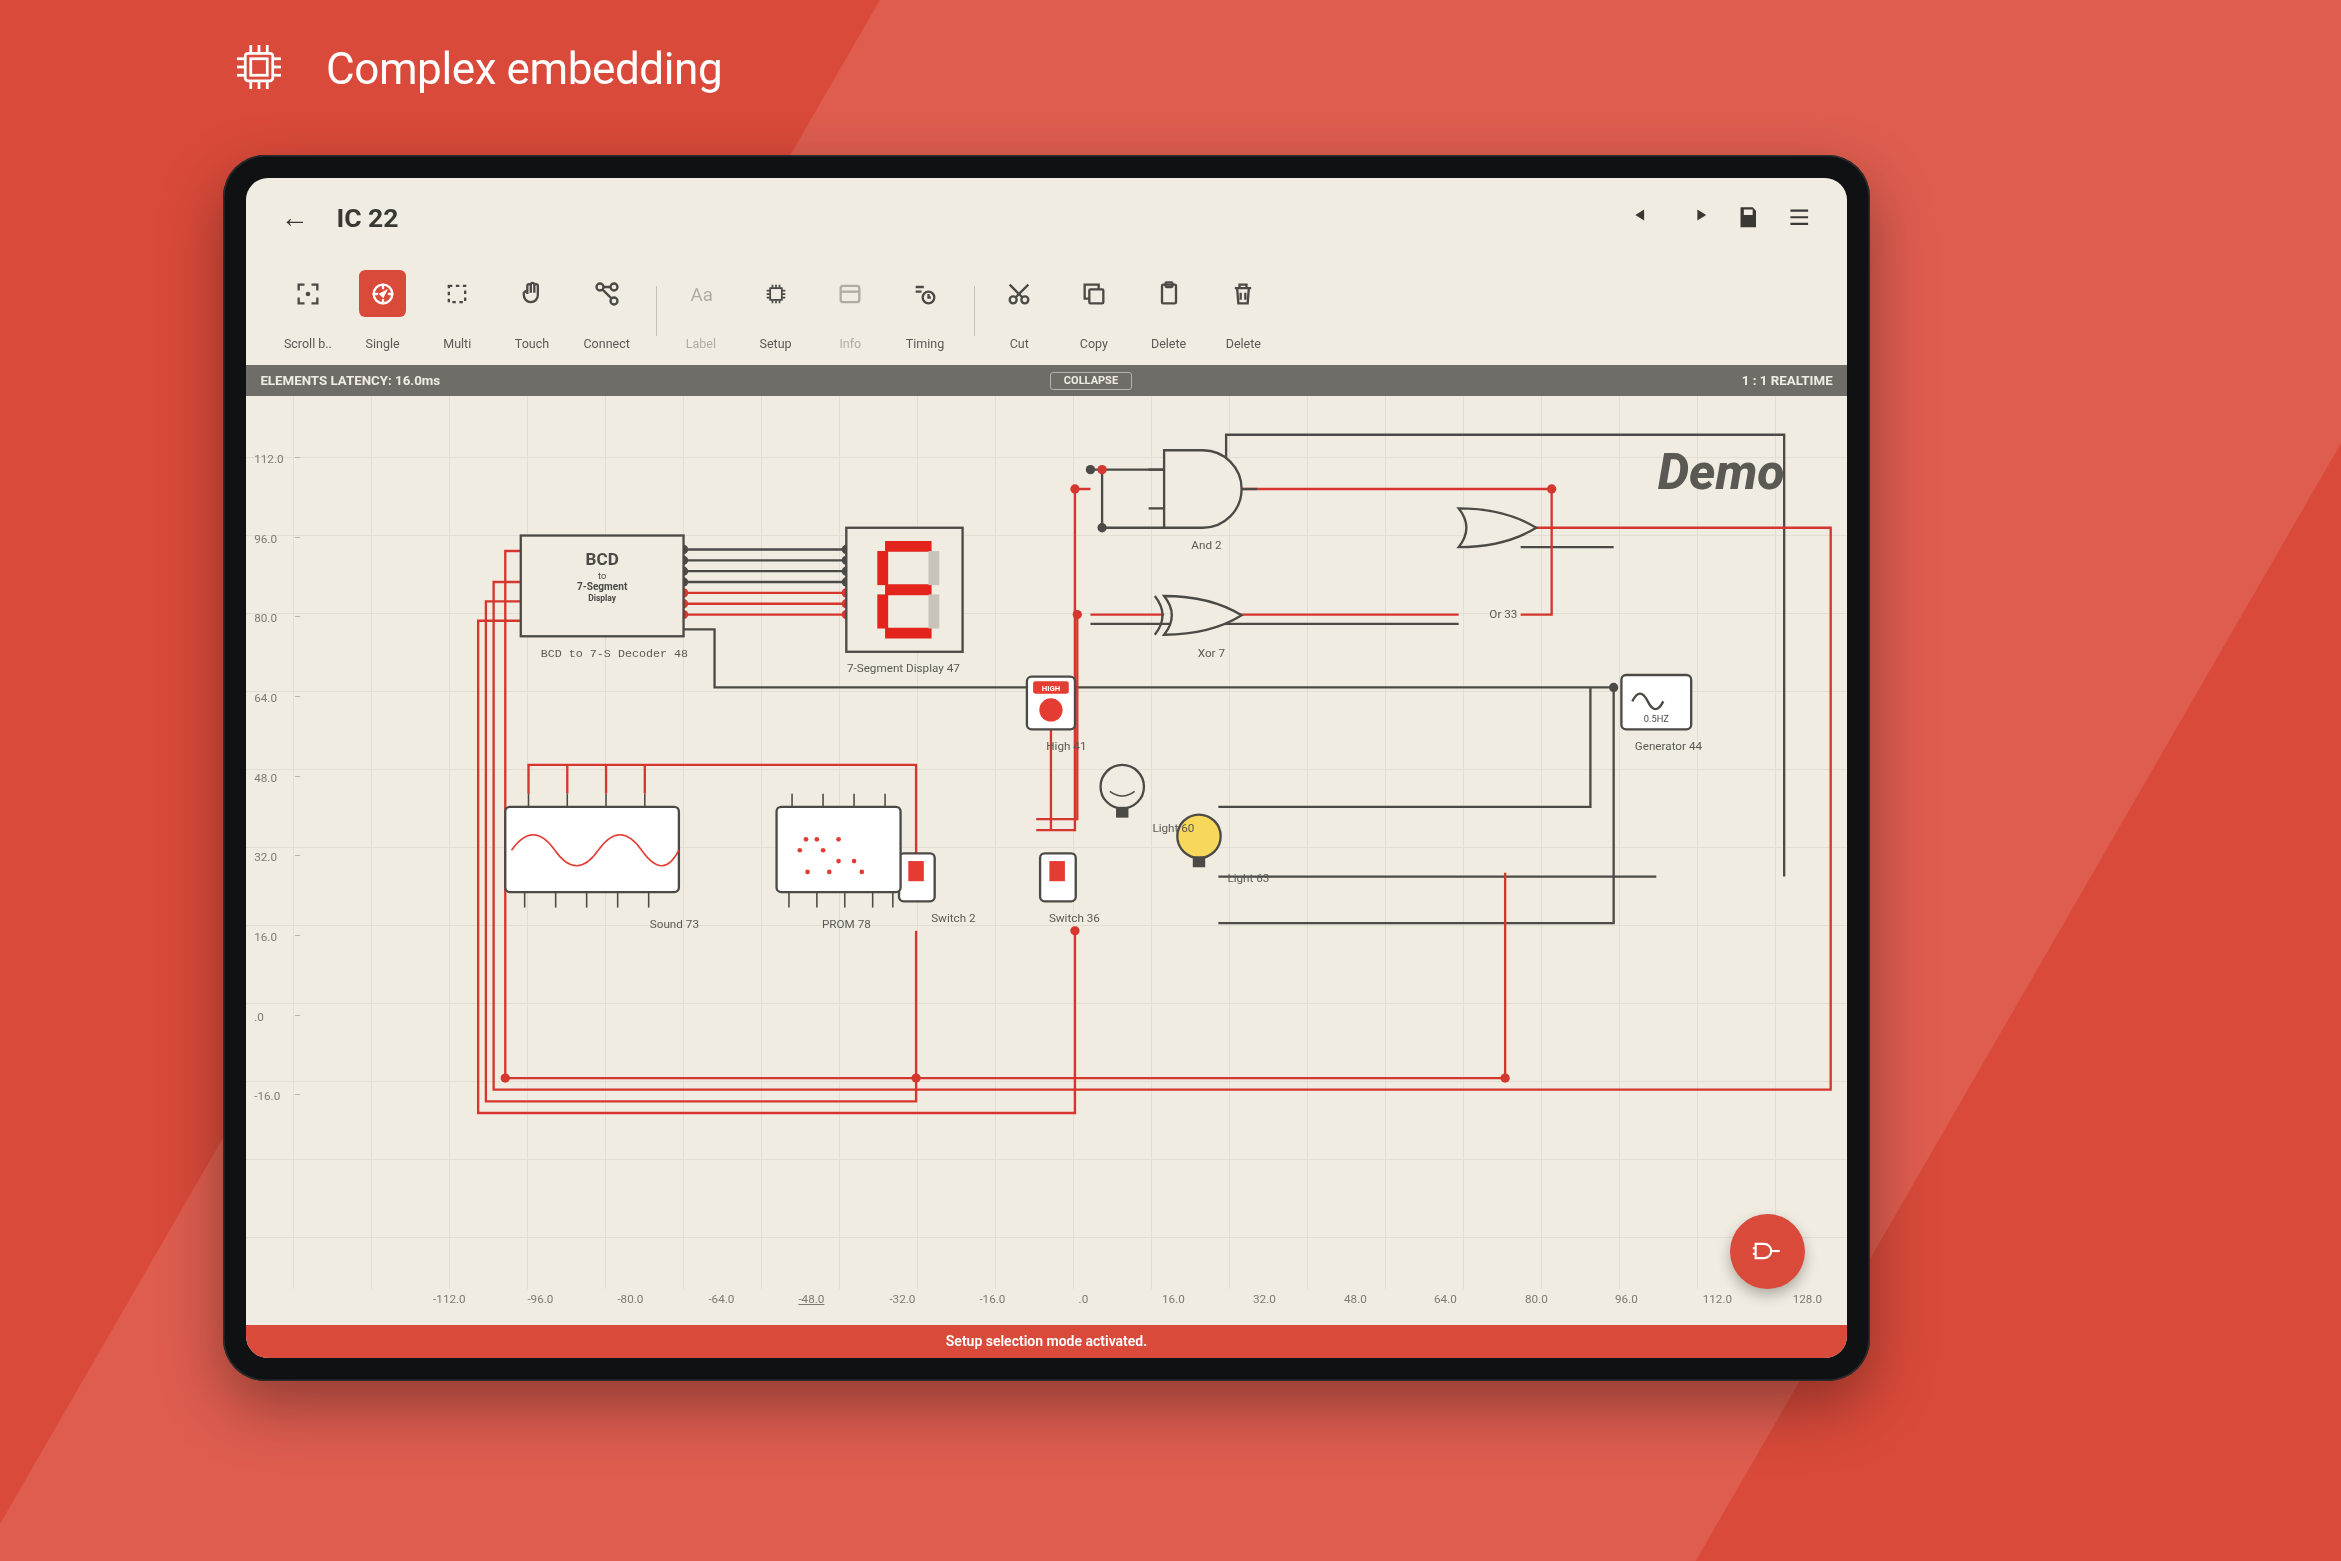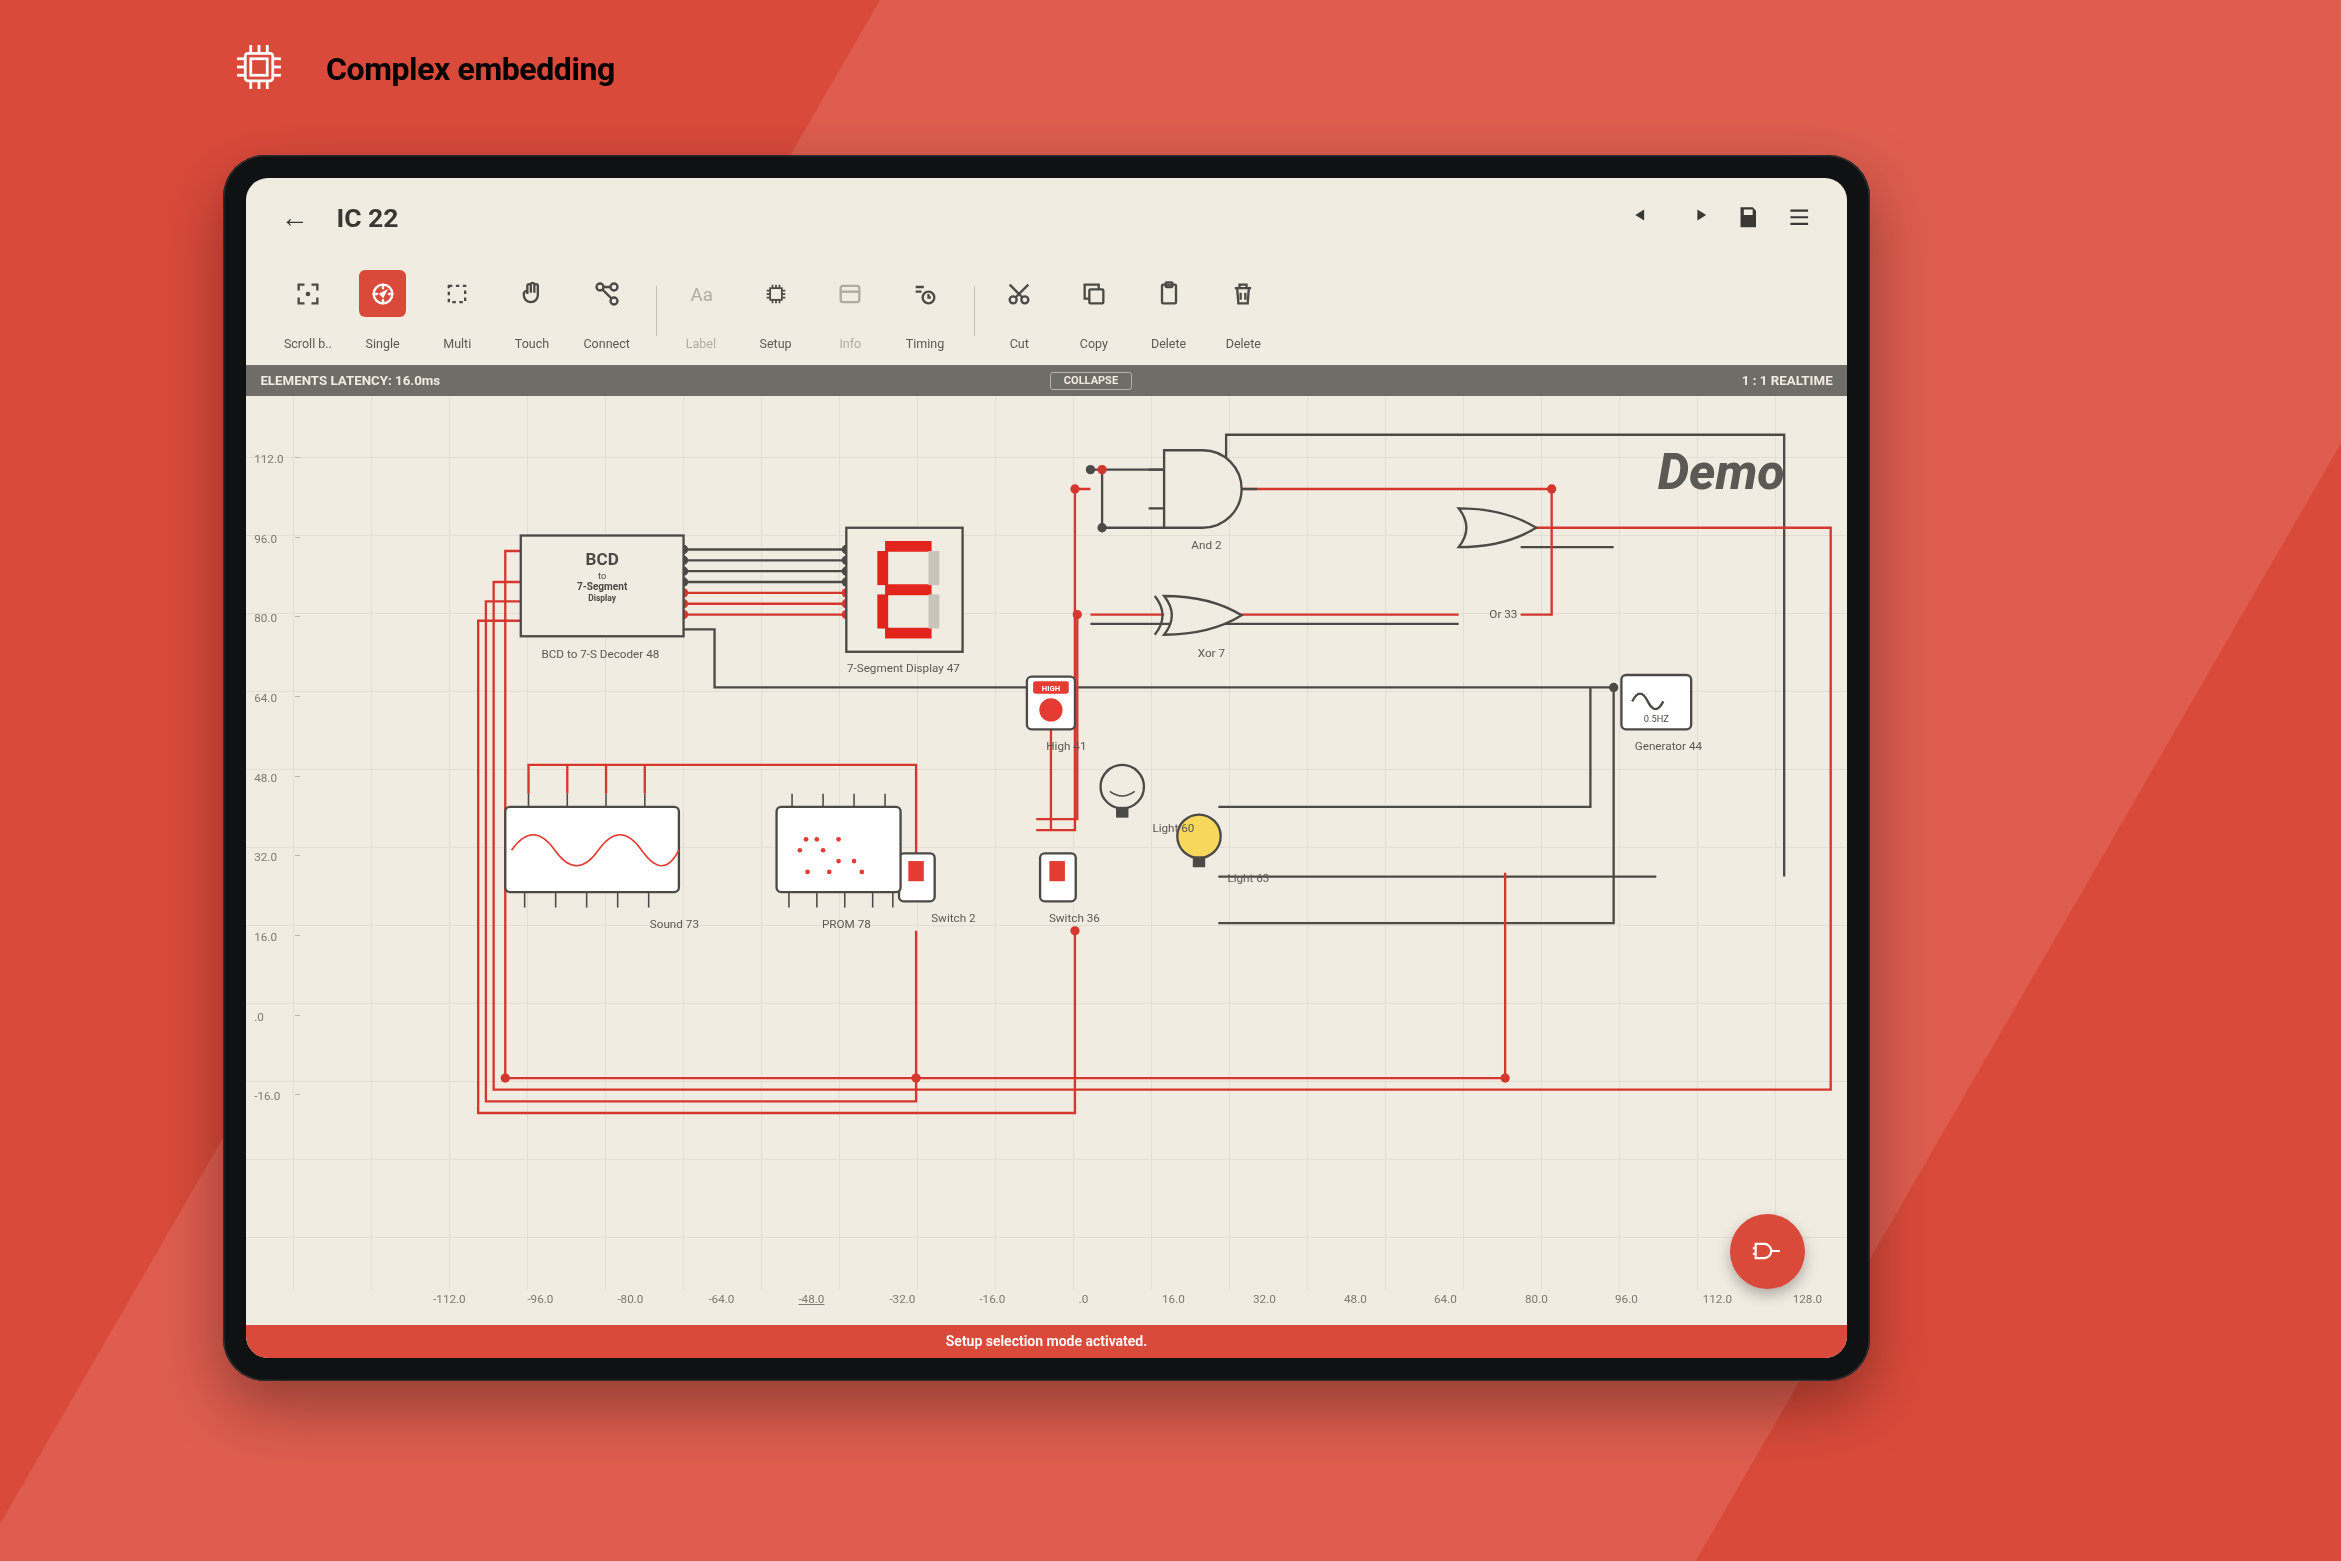--- a/index.html
+++ b/index.html
@@ -3,21 +3,21 @@
 <meta charset="utf-8">
 <style>
   * { box-sizing: border-box; margin: 0; padding: 0; font-family: -apple-system, "Segoe UI", Roboto, sans-serif; }
   body { width: 2342px; height: 1561px; background: #d94a3a; overflow: hidden; position: relative; }
 
   
   .bg-slash { position:absolute; right:-390px; top:-234px; width:1717px; height:1874px; background:#de5d4f; transform:skewX(-30deg); transform-origin:top right; }
 
   .page-header { position:absolute; top:34px; left:226px; display:flex; align-items:center; gap:34px; }
   .page-header .chip-icon svg { width:66px; height:66px; }
-  .page-header h1 { color:#000000; font-size:32px; font-weight:700; letter-spacing:-0.4px; }
+  .page-header h1 { color:#ffffff; font-size:44px; font-weight:400; letter-spacing:-0.4px; }
 
   
   .tablet { position:absolute; left:223px; top:155px; width:1647px; height:1226px; border-radius:42px; background:#0f1112; padding:23.4px; box-shadow:0 25px 62px rgba(0,0,0,.35), inset 0 0 0 1.6px #2a2c2e; }
   .screen { width:100%; height:100%; border-radius:22px; background:#f1ece2; overflow:hidden; display:flex; flex-direction:column; }
 
   
   .app-bar { height:78px; padding:0 34px; display:flex; align-items:center; }
   .app-bar .back { font-size:28px; color:#3a3834; margin-right:28px; }
   .app-bar .title { font-size:26.5px; font-weight:700; color:#3a3834; }
   .app-bar .sp { flex:1; }
@@ -474,21 +474,21 @@
                 <line x1="760" y1="513" x2="760" y2="530"></line>
             <line x1="636" y1="640" x2="636" y2="660"></line>
                 <line x1="672" y1="640" x2="672" y2="660"></line>
             <line x1="708" y1="640" x2="708" y2="660"></line>
                 <line x1="744" y1="640" x2="744" y2="660"></line>
             <line x1="770" y1="640" x2="770" y2="660"></line>
           </g>
         </g>
       </svg>
 
-      <div class="clabel" style="left:354px; top:251px;">BCD to 7-S Decoder 48</div>
+      <div class="clabel" style="left:368px; top:251px;font-family:Liberation Mono, monospace;">BCD to 7-S Decoder 48</div>
       <div class="clabel" style="left:657px; top:265px;">7-Segment Display 47</div>
       <div class="clabel" style="left:960px; top:142px;">And 2</div>
       <div class="clabel" style="left:1257px; top:167px;margin-top:44px;">Or 33</div>
       <div class="clabel" style="left:965px; top:250px;">Xor 7</div>
       <div class="clabel" style="left:820px; top:343px;">High 41</div>
       <div class="clabel" style="left:1422px; top:343px;">Generator 44</div>
       <div class="clabel" style="left:927px; top:425px;">Light 60</div>
       <div class="clabel" style="left:1002px; top:475px;">Light 63</div>
       <div class="clabel" style="left:707px; top:515px;">Switch 2</div>
       <div class="clabel" style="left:828px; top:515px;">Switch 36</div>

